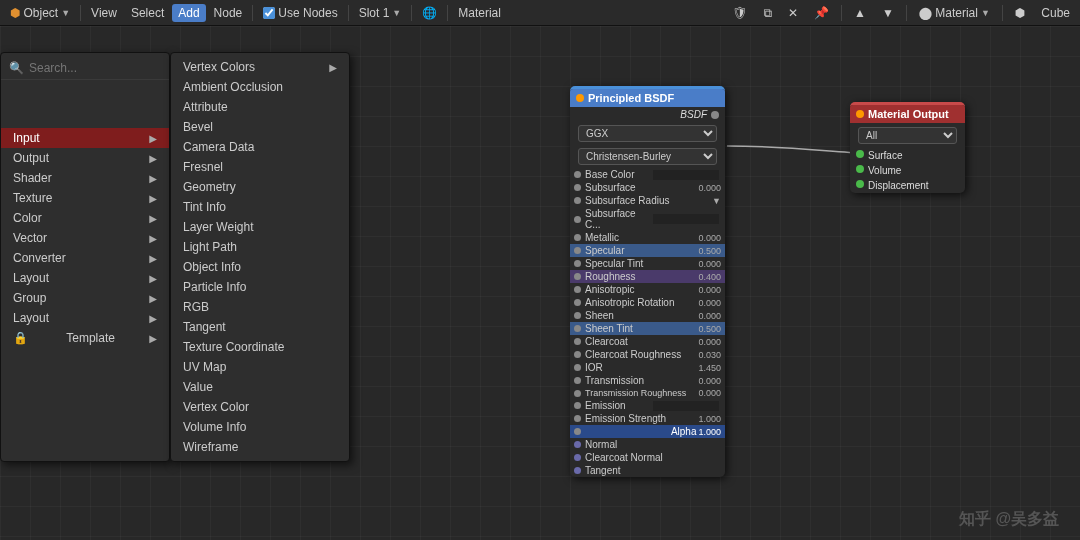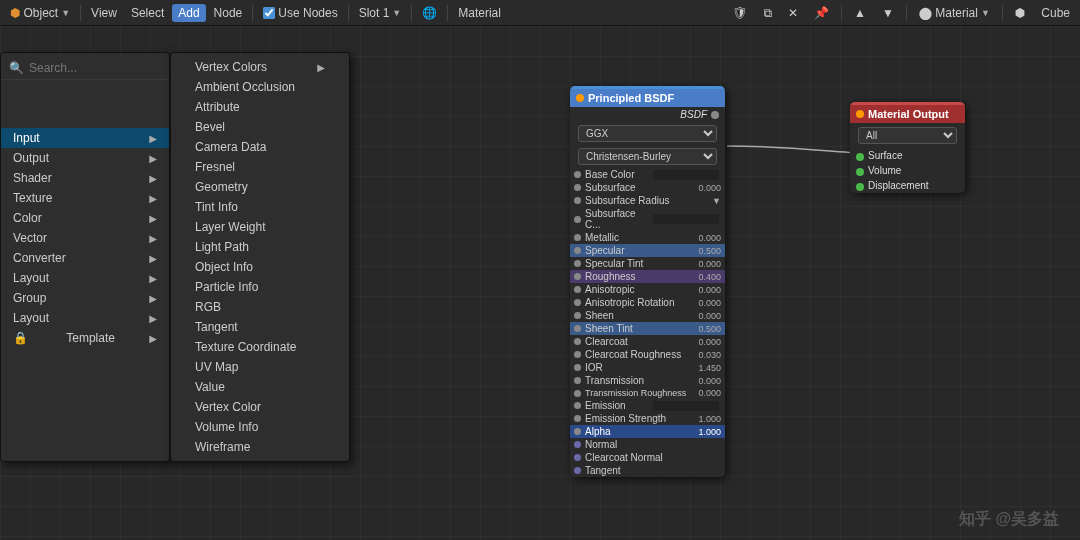--- a/index.html
+++ b/index.html
@@ -94,30 +94,30 @@
 
     .menu-item {
       display: flex;
       align-items: center;
       justify-content: space-between;
       padding: 3px 12px;
       cursor: pointer;
       color: #ccc;
       font-size: 12px;
     }
-    .menu-item.active-item { background: #0c4a6e; color: #fff; margin-top: 48px; }
+    .menu-item.active-item { background: #7f1d1d; color: #fff; margin-top: 48px; }
     .menu-item .arrow { font-size: 10px; color: #aaa; }
 
     
     .dropdown-input {
       width: 180px;
       background: #2e2e2e;
       border: 1px solid #111;
       border-radius: 4px;
-      padding: 4px 12px;
+      padding: 4px 0;
       box-shadow: 3px 3px 8px rgba(0,0,0,0.6);
       position: relative;
     }
 
     
     .input-menu-item {
       display: flex;
       align-items: center;
       justify-content: space-between;
       padding: 3px 12px;
@@ -193,21 +193,21 @@
       width: 115px;
       background: #2a2a2a;
       border-radius: 5px;
       border-top: 3px solid #c84a4a;
       box-shadow: 2px 2px 8px rgba(0,0,0,0.7);
       font-size: 10px;
     }
     .node-header-red { background: #a03030; }
     .node-input-row {
       display: flex;
-      align-items: flex-end;
+      align-items: flex-start;
       padding: 2px 6px;
       color: #ddd;
       font-size: 10px;
     }
     .node-input-dot { width: 8px; height: 8px; border-radius: 50%; margin-right: 4px; }
     .dot-green { background: #4aba4a; }
     .dot-gray { background: #888; }
 
     
     .connector-line {
@@ -551,21 +551,21 @@
     </div>
 
     <div class="node-row">
       <span class="node-dot-left dot-gray"></span>
       <span class="node-label">Emission Strength</span>
       <span class="node-value">1.000</span>
     </div>
 
     <div class="node-row" style="background:#2a4a8a;">
       <span class="node-dot-left dot-gray"></span>
-      <span class="node-label" style="color:#fff;">Alpha</span>
+      <span class="node-label" style="color:#fff;text-align:right;">Alpha</span>
       <span class="node-value" style="color:#fff;">1.000</span>
     </div>
 
     <div class="node-row">
       <span class="node-dot-left" style="background:#6a6aaa;"></span>
       <span class="node-label">Normal</span>
     </div>
 
     <div class="node-row">
       <span class="node-dot-left" style="background:#6a6aaa;"></span>

